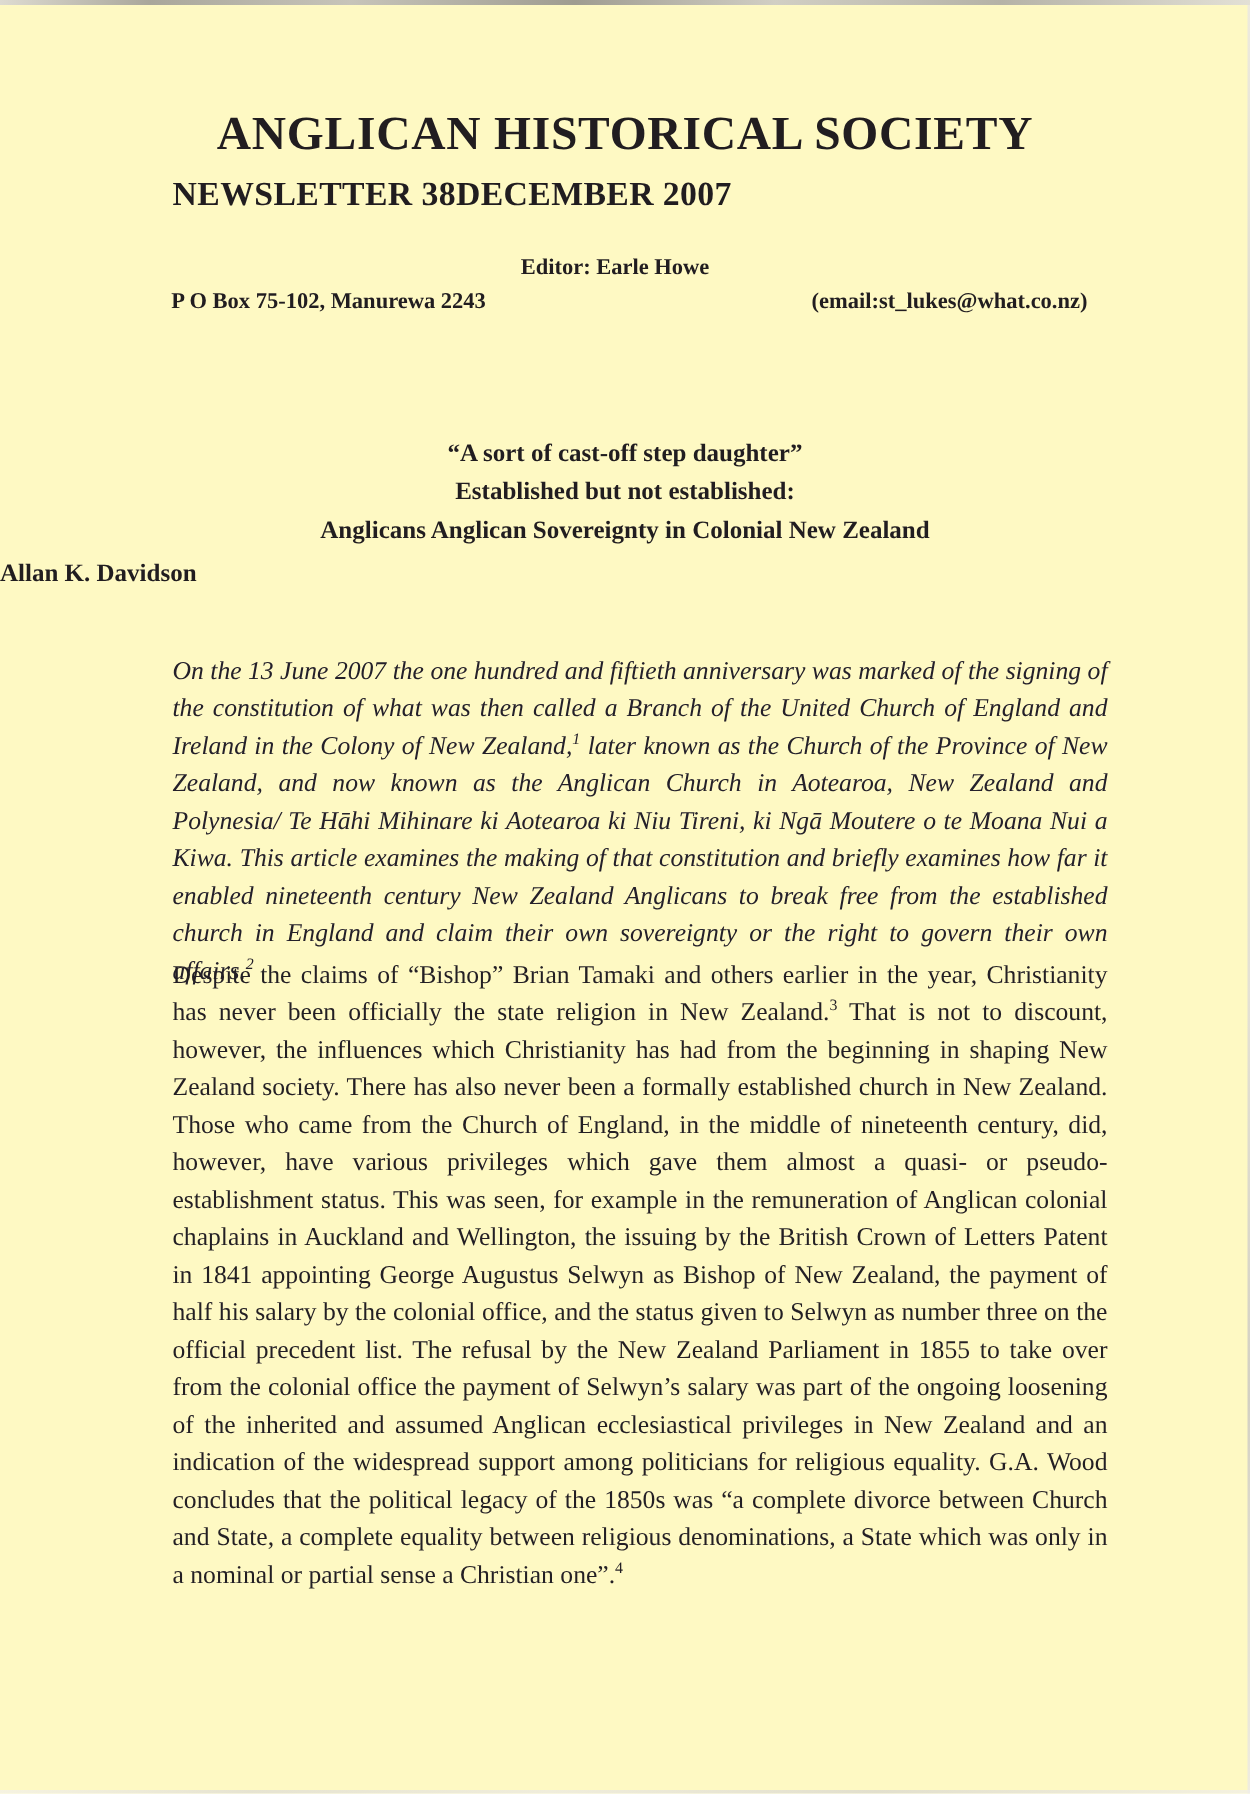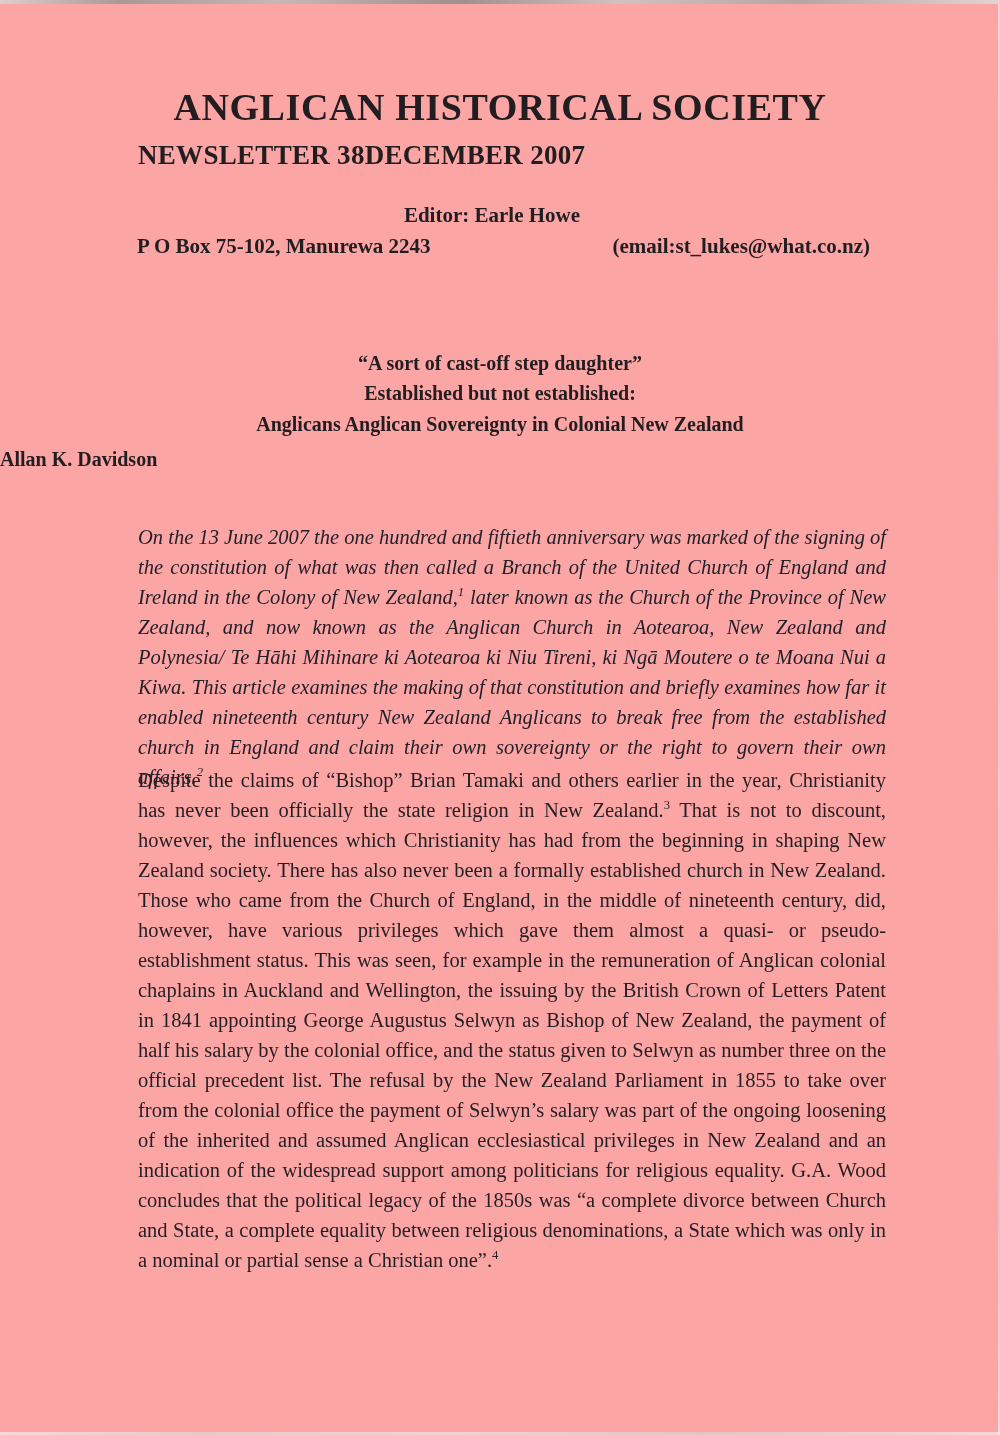--- a/index.html
+++ b/index.html
@@ -4,21 +4,21 @@
 <style>
   html, body {
     margin: 0;
     padding: 0;
     background: #ffffff;
   }
   .page {
     position: relative;
     width: 1000px;
     height: 1435px;
-    background: #fca5a5;
+    background: #fef9c3;
     overflow: hidden;
     font-family: "Liberation Serif", "DejaVu Serif", serif;
     color: #231f22;
   }
   
   .scan-top-edge {
     position: absolute;
     top: 0; left: 0;
     width: 1000px; height: 4px;
     background: linear-gradient(to right,
@@ -67,21 +67,21 @@
     font-weight: bold;
     letter-spacing: .3px;
     color: #211d20;
   }
 
   
   .editor-block {
     position: absolute;
     left: 0; right: 0;
     top: 203px;
-    font-size: 21px;
+    font-size: 18px;
     font-weight: bold;
     color: #211d20;
   }
   .editor-name {
     text-align: center;
     padding-right: 16px;
     line-height: 1.18;
   }
   .contact-row {
     display: flex;

